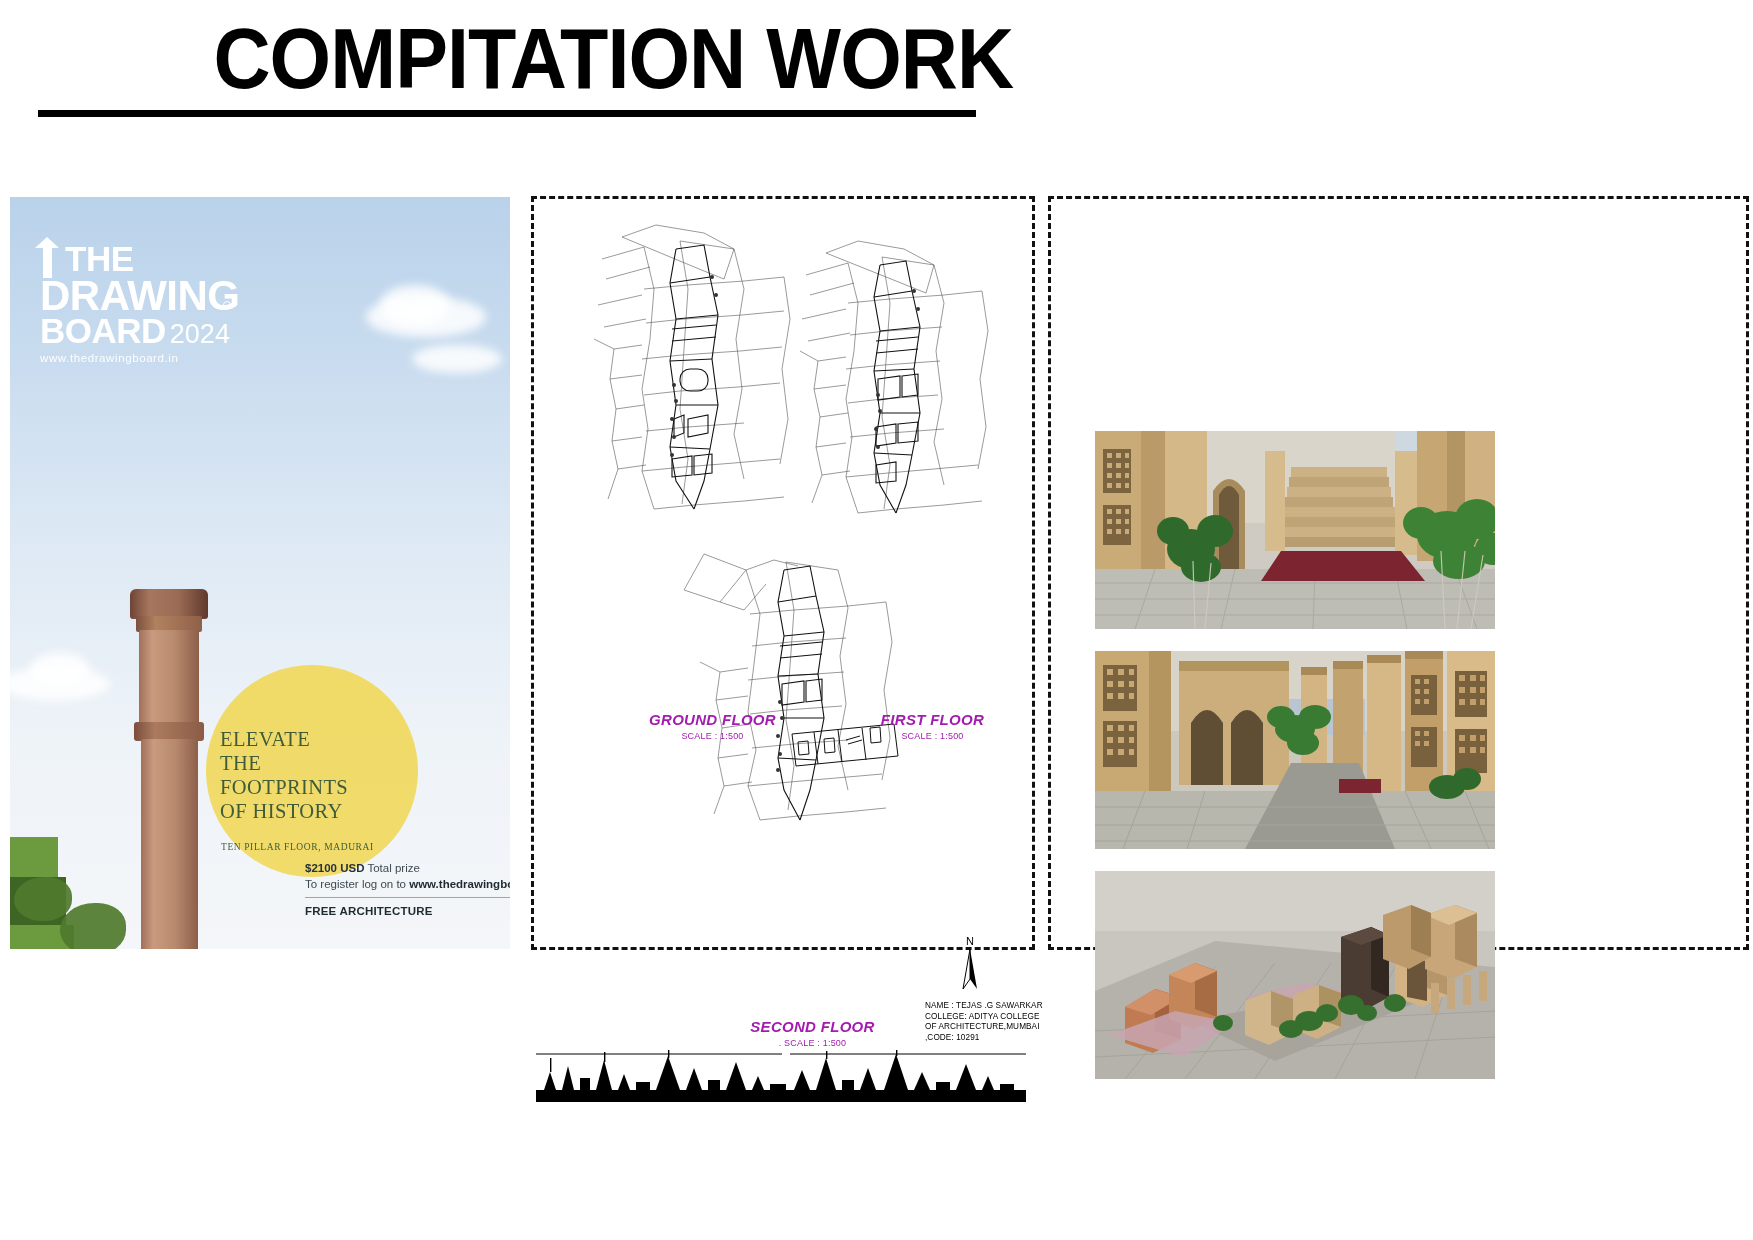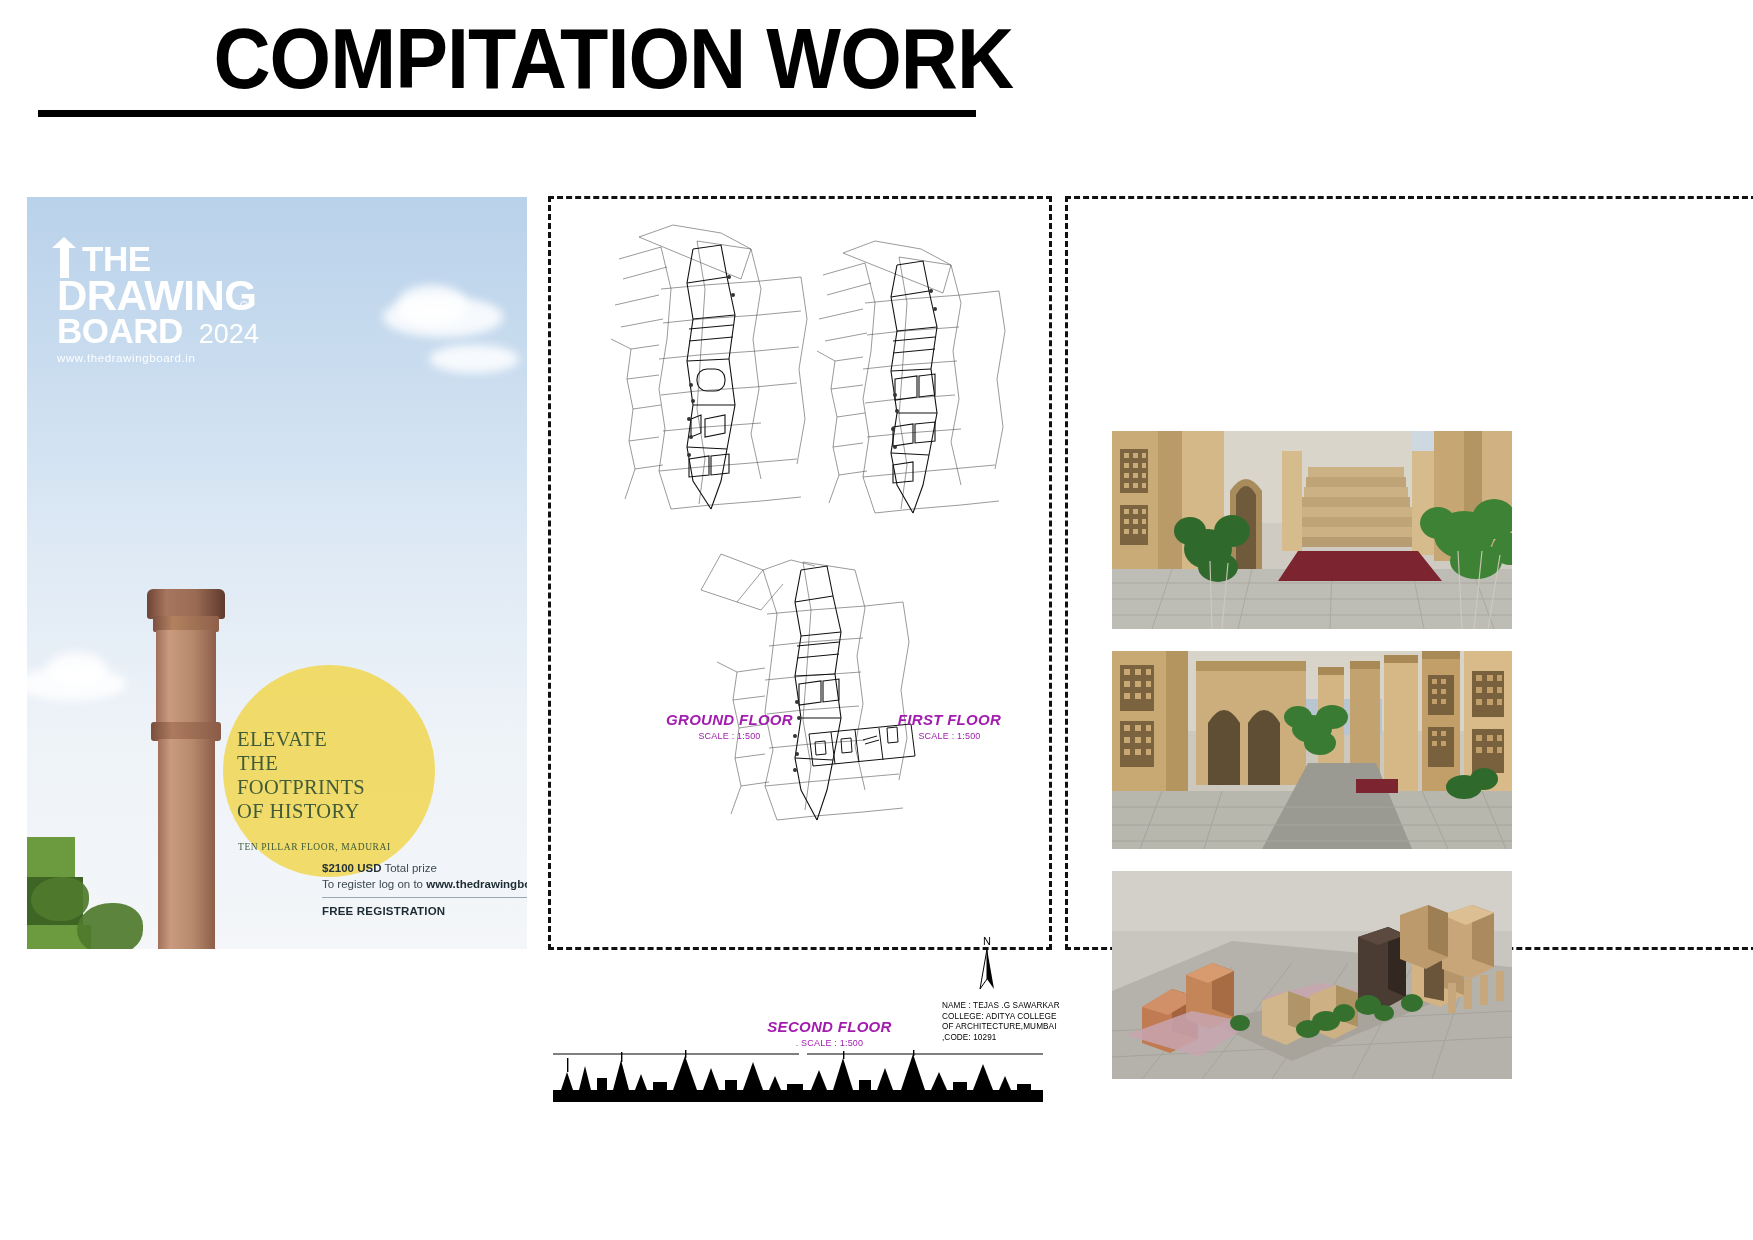--- a/index.html
+++ b/index.html
@@ -37,21 +37,21 @@
   #title-rule {
     margin-top: 6px;
     width: 938px;
     height: 7px;
     background: #000;
   }
 
   
   #panels {
     position: absolute;
-    left: 17px;
+    left: 0;
     top: 188px;
     width: 1585px;
     height: 770px;
   }
 
   
   #poster-panel {
     position: absolute;
     left: 10px;
     top: 9px;
@@ -81,21 +81,21 @@
   .logo-line {
     font-family: "Liberation Sans Narrow", "Liberation Sans", sans-serif;
     font-weight: bold;
     letter-spacing: -0.5px;
     line-height: 0.93;
   }
   #logo-the   { font-size: 35px; padding-left: 25px; }
   #logo-drawing { font-size: 42px; }
   #logo-board-row { display: flex; align-items: flex-end; }
   #logo-board { font-size: 35px; }
-  #logo-year  { font-size: 27px; font-weight: normal; margin-left: 16px; letter-spacing: 0px; }
+  #logo-year  { font-size: 27px; font-weight: normal; margin-left: 4px; letter-spacing: 0px; }
   #logo-url   { font-size: 11.5px; letter-spacing: 0.6px; margin-top: 5px; font-weight: normal; opacity: .95;}
   #logo-pen {
     position: absolute;
     left: 3px; top: 2px;
     width: 9px; height: 33px;
     background: #fff;
   }
   #logo-pen::before{
     content:"";
     position:absolute; left:-8px; top:-8px;
@@ -311,21 +311,21 @@
     <div id="poster-sub">TEN PILLAR FLOOR, MADURAI</div>
 
     <div id="poster-footer">
       <div id="prize-line">
         <span id="prize-amount">$2100 USD</span><span> Total prize</span>
       </div>
       <div id="register-line">
         <span>To register log on to </span><span id="register-url">www.thedrawingboard.in</span>
       </div>
       <div id="footer-rule"></div>
-      <div id="free-reg">FREE REGISTRATION</div>
+      <div id="free-reg">FREE ARCHITECTURE</div>
     </div>
   </div>
 
   <div class="dashed-panel" id="plans-panel">
 
     <svg class="plan-svg" style="left:50px; top:20px;" width="220" height="310" viewBox="0 0 220 310">
       <g stroke="#555" stroke-width="0.6" fill="none">
         <path d="M38 18 L72 6 L120 14 L150 30 L140 60 L120 52 Z"></path>
         <path d="M18 40 L60 28 M22 60 L66 48 M14 86 L58 76 M20 108 L62 100"></path>
         <path d="M60 28 L70 70 L66 120 L58 170 L64 210 L58 252 L70 290"></path>

